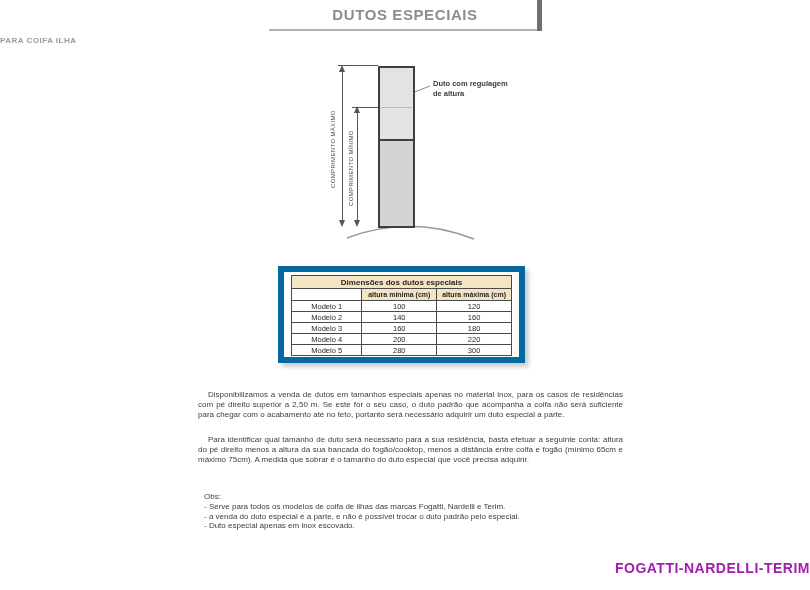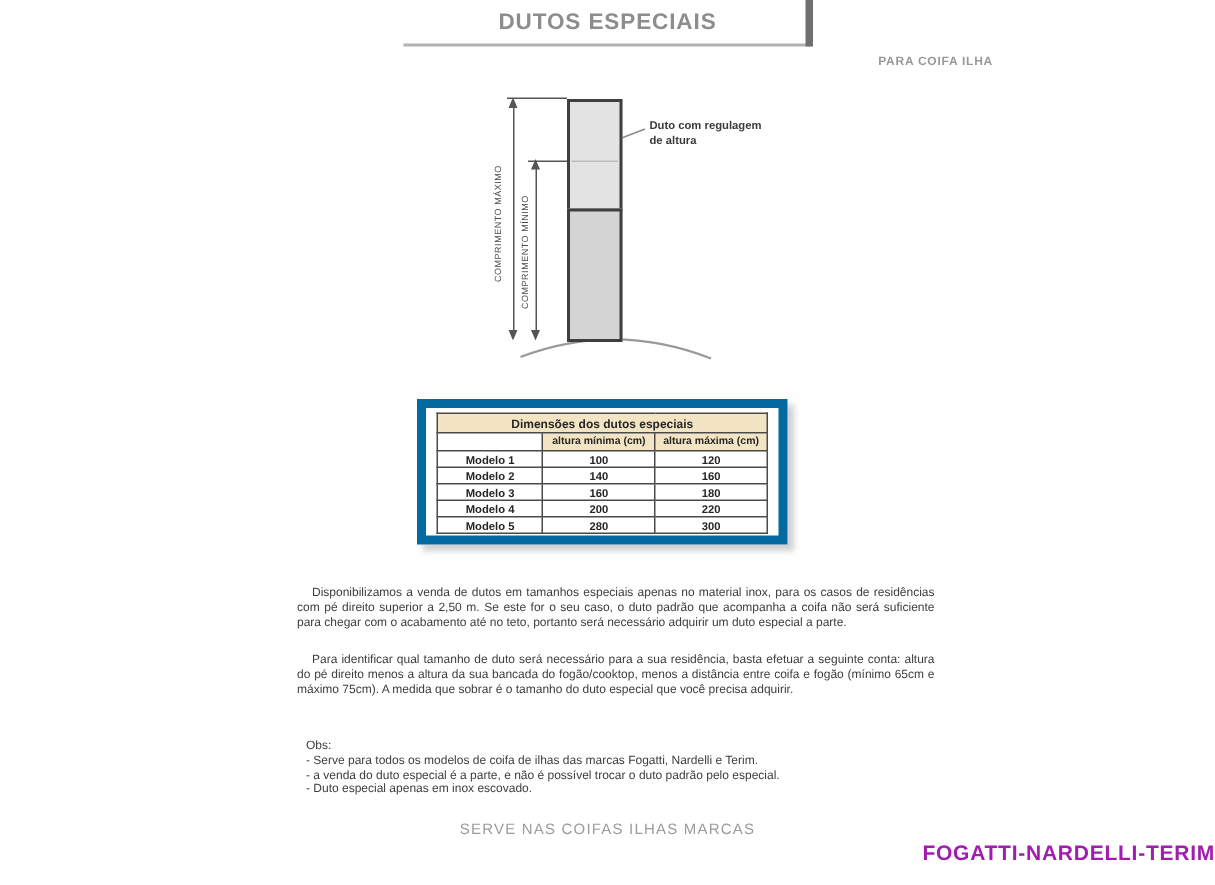--- a/index.html
+++ b/index.html
@@ -18,21 +18,21 @@
   .main-title {
     left: 0; top: 6px; width: 810px;
     text-align: center;
     font-size: 15px; font-weight: bold; letter-spacing: 0.6px;
     color: #8d8d8d;
   }
   .title-rule { left: 269px; top: 29px; width: 272px; height: 2px; background: #b2b2b2; }
   .title-bar  { left: 537px; top: 0; width: 5px; height: 31px; background: #6f6f6f; }
   .sub-title {
     left: 0; top: 36px; width: 662px;
-    text-align: right;
+    text-align: left;
     font-size: 8px; font-weight: bold; letter-spacing: 0.5px;
     color: #9a9a9a;
   }
 
   
   .diagram-svg { left: 325px; top: 60px; width: 155px; height: 185px; }
   .duct-upper {
     left: 378px; top: 66px; width: 37px; height: 75px;
     background: #e3e3e3; border: 2px solid #3f3f3f;
   }
@@ -83,21 +83,21 @@
   }
   .dim-table th, .dim-table td {
     border: 1px solid #4a4a4a;
     text-align: center;
     vertical-align: middle;
     padding: 0;
   }
   .dim-table .t-title { height: 13px; background: #f3e5c3; font-size: 8px; font-weight: bold; }
   .dim-table .t-col   { height: 12px; background: #f3e5c3; font-size: 7px;  font-weight: bold; }
   .dim-table .t-blank { background: #ffffff; }
-  .dim-table td { height: 11px; font-weight: bold; }
+  .dim-table td { height: 11px; }
   .col-model { width: 32%; }
   .col-min   { width: 34%; }
   .col-max   { width: 34%; }
 
   
   .notice-title {
     left: 0; top: 372px; width: 810px;
     text-align: center;
     font-size: 9px; font-weight: bold; color: #333333;
   }
@@ -214,16 +214,15 @@
   <p class="abs para para-1">Disponibilizamos a venda de dutos em tamanhos especiais apenas no material inox, para os casos de residências com pé direito superior a 2,50 m. Se este for o seu caso, o duto padrão que acompanha a coifa não será suficiente para chegar com o acabamento até no teto, portanto será necessário adquirir um duto especial a parte.</p>
   <p class="abs para para-2">Para identificar qual tamanho de duto será necessário para a sua residência, basta efetuar a seguinte conta: altura do pé direito menos a altura da sua bancada do fogão/cooktop, menos a distância entre coifa e fogão (mínimo 65cm e máximo 75cm). A medida que sobrar é o tamanho do duto especial que você precisa adquirir.</p>
 
   <div class="abs obs-block">
     <div>Obs:</div>
     <div>- Serve para todos os modelos de coifa de ilhas das marcas Fogatti, Nardelli e Terim.</div>
     <div>- a venda do duto especial é a parte, e não é possível trocar o duto padrão pelo especial.</div>
     <div>- Duto especial apenas em inox escovado.</div>
   </div>
 
-  <div class="abs footer-line1">SERVE NAS COIFAS ILHAS MARCAS</div>
   <div class="abs footer-line2">FOGATTI-NARDELLI-TERIM</div>
 
 </div>
 
 </body></html>

